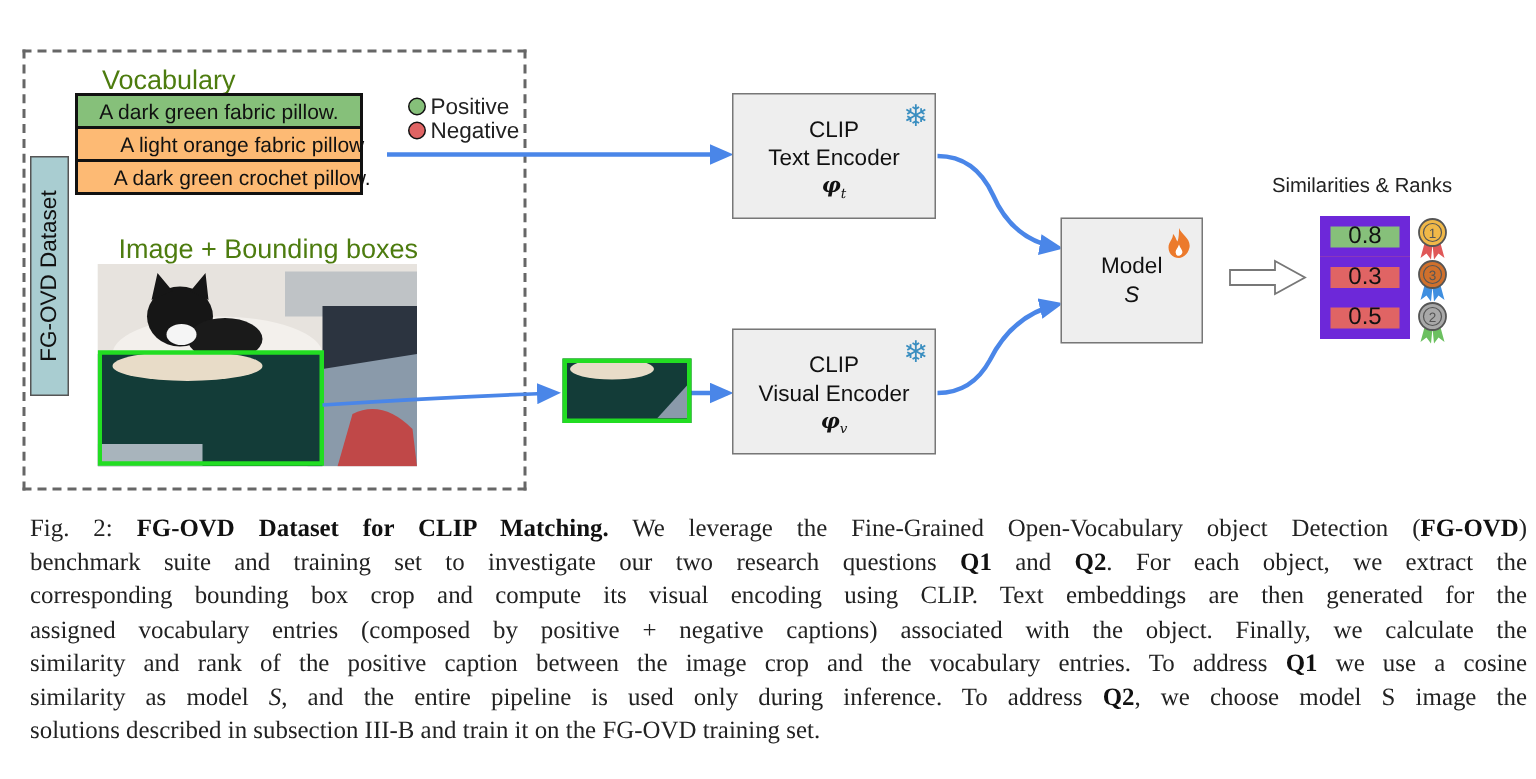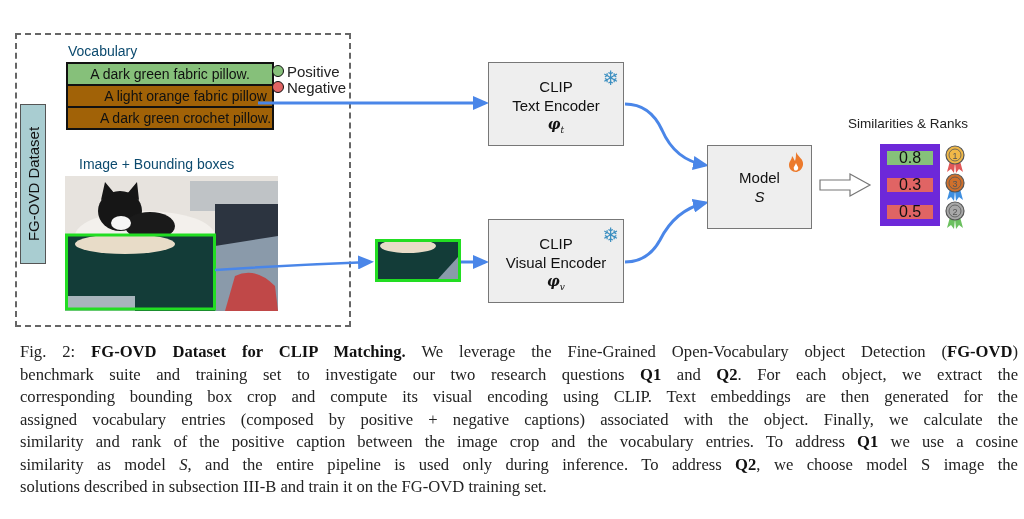--- a/index.html
+++ b/index.html
@@ -1,26 +1,26 @@
 <!DOCTYPE html>
 <html><head>
 <meta charset="utf-8">
 <style>
   html,body{margin:0;padding:0;background:#fff;}
   body{width:1024px;height:519px;position:relative;overflow:hidden;font-family:"Liberation Sans",sans-serif;color:#222;}
   .abs{position:absolute;}
   #dashed{left:15px;top:33px;width:336px;height:294px;border:2px dashed #666;box-sizing:border-box;}
   #dataset-label{left:20px;top:104px;width:26px;height:160px;background:#a9cdd1;border:1px solid #555;box-sizing:border-box;}
   #dataset-label span{position:absolute;left:50%;top:50%;transform:translate(-50%,-50%) rotate(-90deg);white-space:nowrap;font-size:15px;color:#111;}
-  .hdr{font-size:14px;color:#0c4a6e;}
-  #vocab{left:66px;top:62px;width:208px;}
+  .hdr{font-size:18px;color:#4d7c0f;}
+  #vocab{left:50px;top:62px;width:192px;}
   .vrow{height:24px;border:2px solid #111;margin-top:-2px;display:flex;align-items:center;justify-content:center;font-size:14px;color:#111;box-sizing:border-box;white-space:nowrap;}
   .vrow:first-child{margin-top:0;}
   .pos{background:#86c07a;}
-  .neg{background:#a16207;padding-left:31px;}
+  .neg{background:#fdba74;padding-left:31px;}
   .legend-item{display:flex;align-items:center;font-size:15px;color:#222;height:16px;}
   .dot{width:12px;height:12px;border-radius:50%;border:1.5px solid #111;margin-right:3px;box-sizing:border-box;}
   #photo{left:65px;top:176px;width:213px;height:135px;overflow:hidden;}
   .enc{background:#eeeeee;border:1px solid #777;box-sizing:border-box;text-align:center;font-size:15px;color:#111;line-height:19px;}
   .snow{position:absolute;right:4px;top:5px;font-size:20px;color:#3a8ec0;line-height:20px;}
   .phi{font-family:"DejaVu Serif",serif;font-style:italic;font-weight:bold;font-size:14px;}
   .phi sub{font-size:9px;font-weight:normal;}
   #sim-table{left:880px;top:145px;width:60px;}
   .srow{height:28px;display:flex;align-items:center;justify-content:center;font-size:16px;color:#111;border:7px solid #6d28d9;margin-top:-1px;box-sizing:border-box;}
   .medal{position:absolute;width:22px;height:30px;}
@@ -107,21 +107,21 @@
   <div class="phi"><span>φ</span><sub>t</sub></div>
 </div>
 
 <div class="abs enc" style="left:488px;top:219px;width:136px;height:84px;padding-top:14px;">
   <span class="snow">❄</span>
   <div>CLIP</div>
   <div>Visual Encoder</div>
   <div class="phi"><span>φ</span><sub>v</sub></div>
 </div>
 
-<div class="abs enc" style="left:707px;top:145px;width:105px;height:84px;padding-top:22px;">
+<div class="abs enc" style="left:707px;top:145px;width:95px;height:84px;padding-top:22px;">
   <svg class="abs" style="right:6px;top:5px;" width="18" height="22" viewBox="0 0 18 22">
     <path d="M9 1 C11 6 17 8 16 14 C15 19 11 21 9 21 C5 21 2 18 2 14 C2 10 5 9 5 5 C7 7 7 9 8 10 C9 7 9 4 9 1 Z" fill="#ec7a2c"></path>
     <path d="M9 12 C10 15 12 16 11 18 C10 20 7 20 7 18 C6 16 8 15 9 12 Z" fill="#fff"></path>
   </svg>
   <div>Model</div>
   <div style="font-style:italic">S</div>
 </div>
 
 <div class="abs" style="left:848px;top:116px;font-size:13.5px;color:#222;">Similarities &amp; Ranks</div>
 <div id="sim-table" class="abs">

